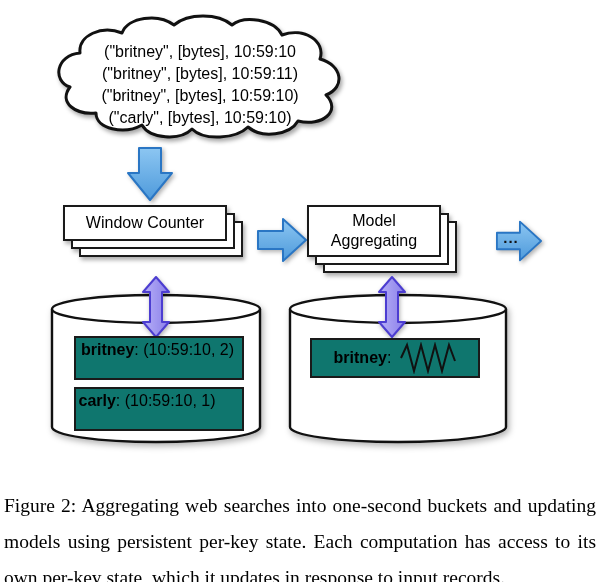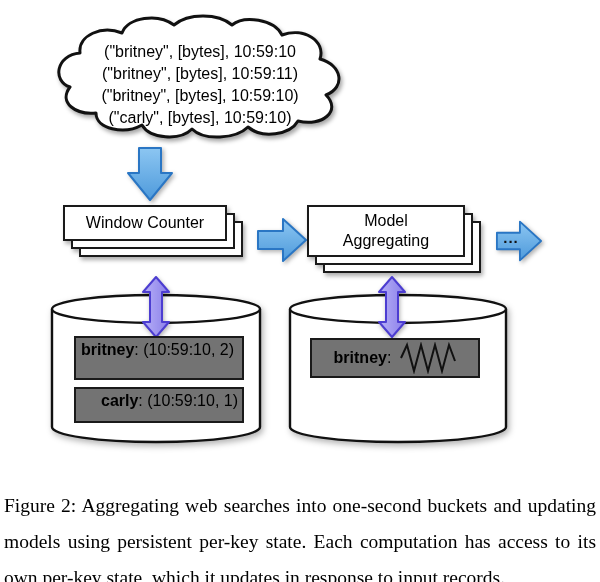--- a/index.html
+++ b/index.html
@@ -32,38 +32,38 @@
   .pa-right{left:377px;top:276px;}
   .purple-poly{fill:url(#grad-purple);stroke:var(--arrow_purple_border,#4C3DD1);
                stroke-width:2;stroke-linejoin:round;}
 
   
   .stack{filter:drop-shadow(2px 3px 2px rgba(0,0,0,0.32));}
   .stack-wc{left:63px;top:205px;width:181px;height:69px;}
   .stack-mc{left:307px;top:205px;width:175px;height:69px;}
   .sbox{position:absolute;background:#fff;border:2px solid #1a1a1a;box-sizing:border-box;}
   .stack-wc .sbox{width:164px;height:36px;}
-  .stack-mc .sbox{width:158px;height:52px;}
+  .stack-mc .sbox{width:134px;height:52px;}
   .b2{left:16px;top:16px;}
   .b1{left:8px;top:8px;}
   .b0{left:0;top:0;display:flex;flex-direction:column;justify-content:center;
       align-items:center;font-size:16px;line-height:20px;text-align:center;}
 
   
   .cyl{filter:drop-shadow(2px 3px 3px rgba(0,0,0,0.3));}
   .cyl-left{left:50px;top:293px;width:212px;height:152px;}
   .cyl-right{left:288px;top:293px;width:220px;height:152px;}
   .cyl-shape{fill:#ffffff;stroke:#111;stroke-width:2.4;}
 
   
-  .entry{background:#737373;border:2px solid #1a1a1a;box-sizing:border-box;font-size:16px;}
+  .entry{background:#0f766e;border:2px solid #1a1a1a;box-sizing:border-box;font-size:16px;}
   .lb1{left:74px;top:336px;width:170px;height:44px;text-align:right;
        padding:2px 8px 0 0;line-height:19px;}
-  .lb2{left:74px;top:387px;width:170px;height:36px;text-align:right;
-       padding-right:4px;line-height:24px;}
+  .lb2{left:74px;top:387px;width:170px;height:44px;text-align:center;
+       padding-right:24px;line-height:24px;}
   .rb{display:flex;align-items:center;justify-content:center;gap:9px;}
   .rb1{left:310px;top:338px;width:170px;height:40px;}
   .rb2{left:310px;top:388px;width:170px;height:29px;}
   .key{font-weight:700;}
   .wave{stroke:#111;fill:none;}
 
   
   .caption{left:0;top:468px;width:592px;padding:0 4px;
            font-family:"Liberation Serif",serif;font-size:19.5px;line-height:36px;
            text-align:justify;}

